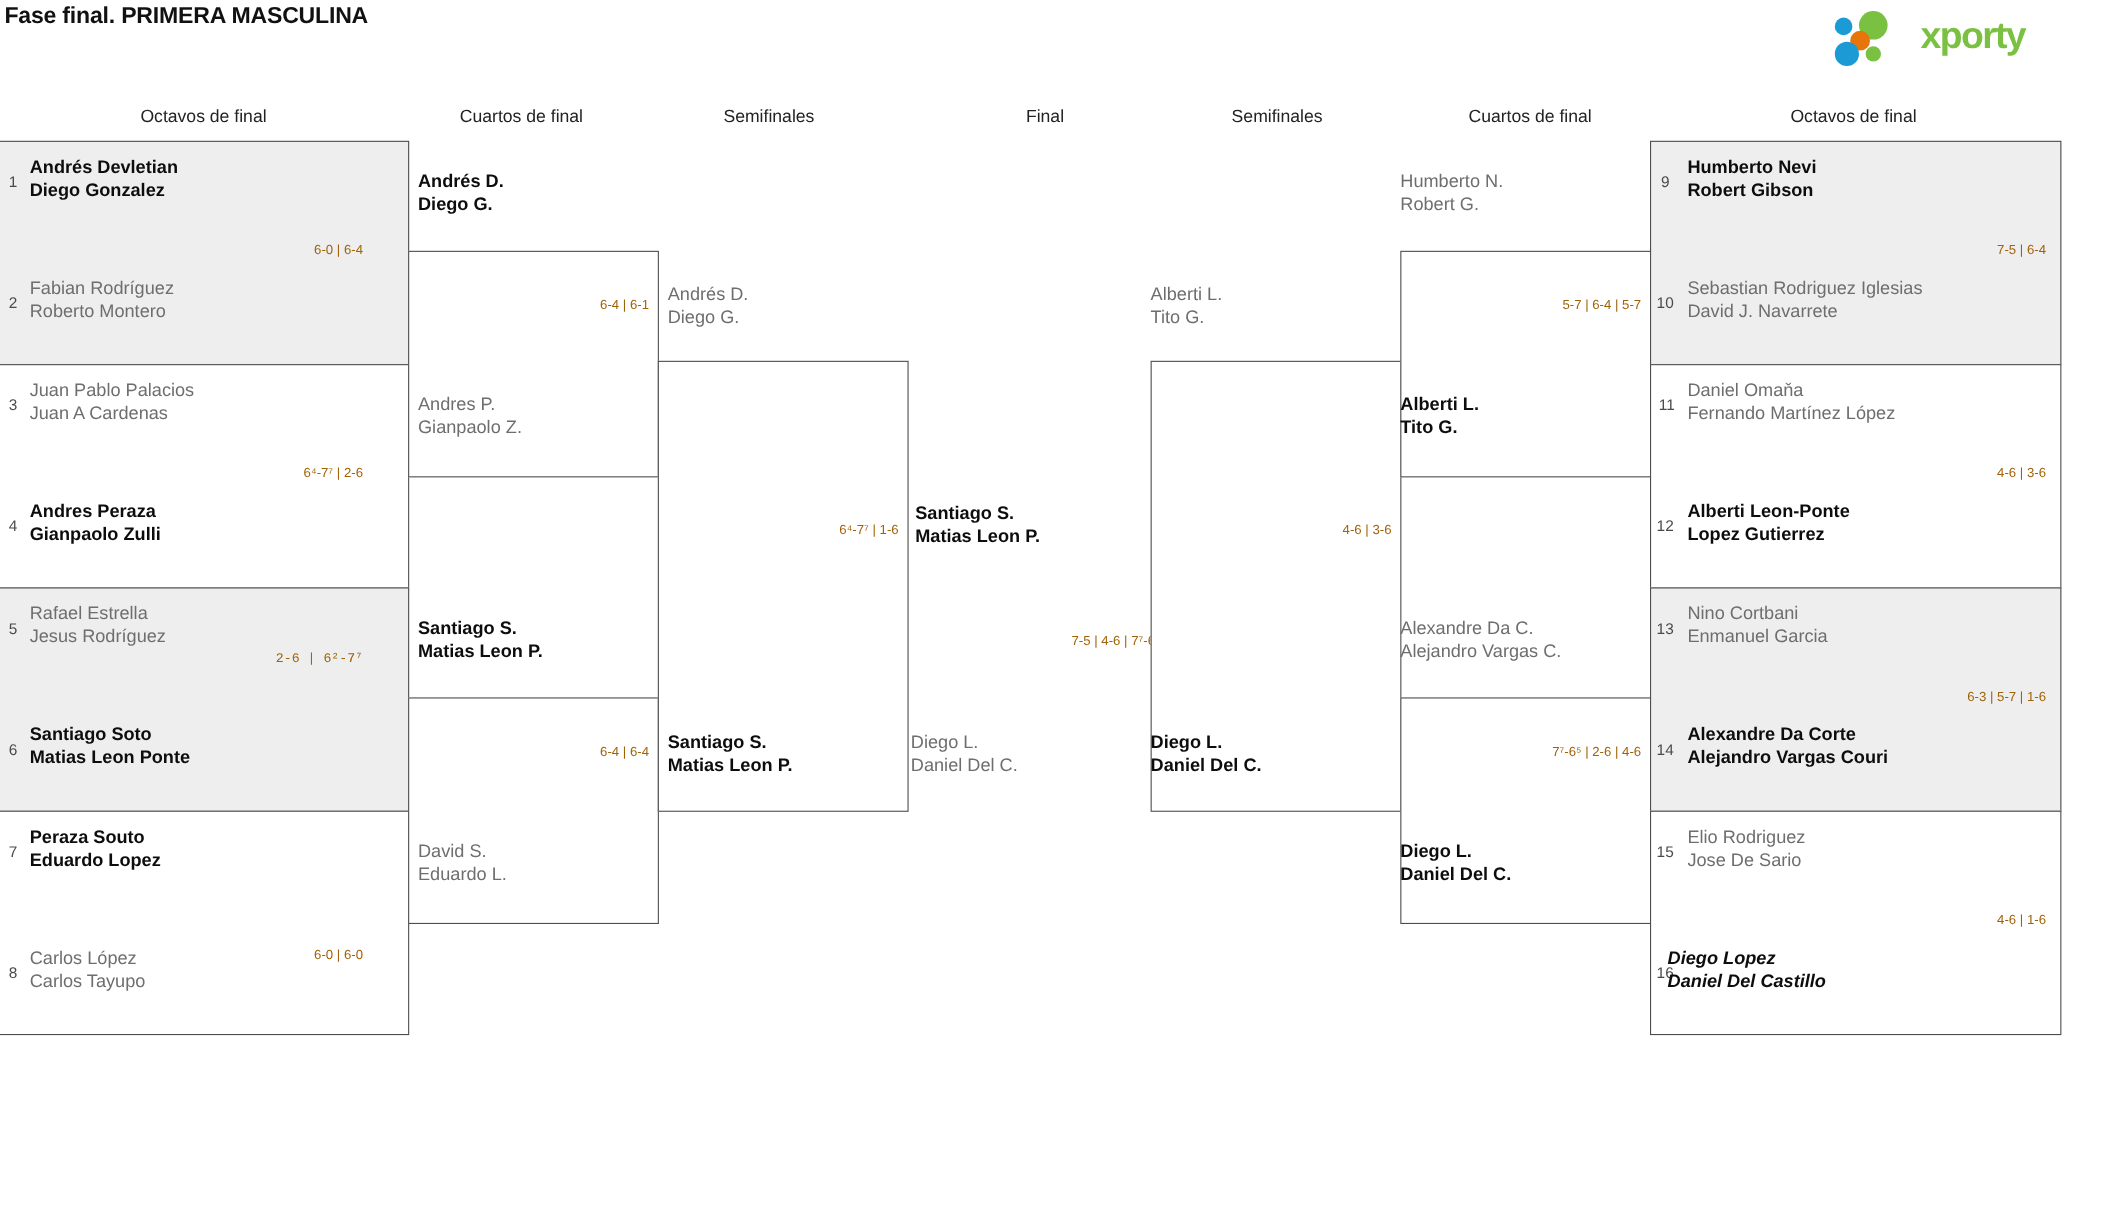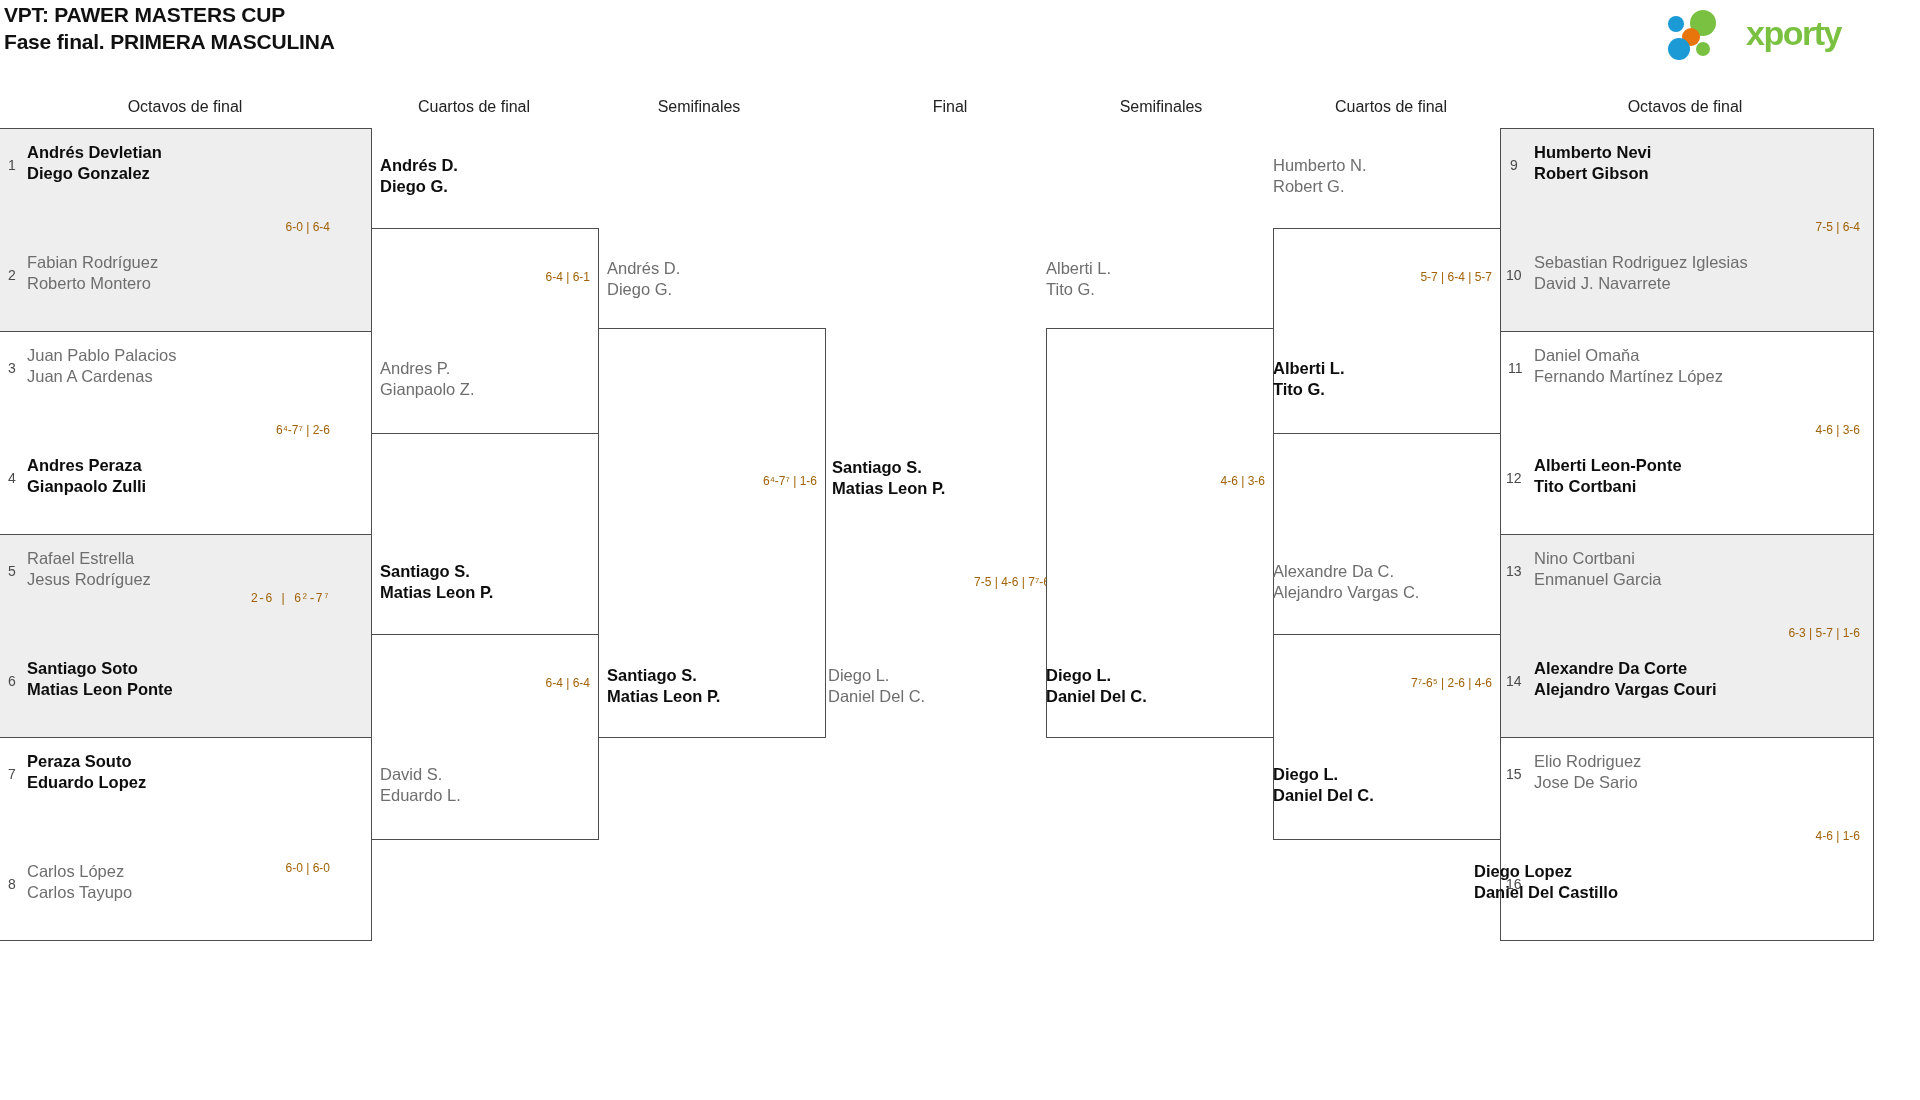--- a/index.html
+++ b/index.html
@@ -40,21 +40,20 @@
   .seed { position:absolute; font-size:14px; color:#4a4a4a; font-weight:normal; }
 
   .score { position:absolute; font-size:12px; color:#a16207; white-space:nowrap; text-align:right; }
 </style>
 </head>
 <body>
 
 <div id="stage">
 
   <div class="title-block">
-    <div class="title-line">VPT: PAWER MASTERS CUP</div>
     <div class="title-line">Fase final. PRIMERA MASCULINA</div>
   </div>
 
   <div class="logo">
     <div class="logo-dots">
       <div class="dot" style="left:0px;  top:6px;  width:16px; height:16px; background:#1b9ad6;"></div>
       <div class="dot" style="left:22px; top:0px;  width:26px; height:26px; background:#7ac142;"></div>
       <div class="dot" style="left:14px; top:18px; width:18px; height:18px; background:#e8740c;"></div>
       <div class="dot" style="left:0px;  top:28px; width:22px; height:22px; background:#1b9ad6;"></div>
       <div class="dot" style="left:28px; top:32px; width:14px; height:14px; background:#7ac142;"></div>
@@ -222,21 +221,21 @@
 
   <span class="seed" style="left:1508px; top:360px;">11</span>
   <div class="pl lose" style="left:1534px; top:345px;">
     <span class="n1">Daniel Omaňa</span>
     <span class="n2">Fernando Martínez López</span>
   </div>
   <div class="score" style="left:1560px; top:423px; width:300px;"><span>4-6 | 3-6</span></div>
   <span class="seed" style="left:1506px; top:470px;">12</span>
   <div class="pl win" style="left:1534px; top:455px;">
     <span class="n1">Alberti Leon-Ponte</span>
-    <span class="n2">Tito Cortbani</span>
+    <span class="n2">Lopez Gutierrez</span>
   </div>
 
   <span class="seed" style="left:1506px; top:563px;">13</span>
   <div class="pl lose" style="left:1534px; top:548px;">
     <span class="n1">Nino Cortbani</span>
     <span class="n2">Enmanuel Garcia</span>
   </div>
   <div class="score" style="left:1560px; top:626px; width:300px;"><span>6-3 | 5-7 | 1-6</span></div>
   <span class="seed" style="left:1506px; top:673px;">14</span>
   <div class="pl win" style="left:1534px; top:658px;">
@@ -244,18 +243,18 @@
     <span class="n2">Alejandro Vargas Couri</span>
   </div>
 
   <span class="seed" style="left:1506px; top:766px;">15</span>
   <div class="pl lose" style="left:1534px; top:751px;">
     <span class="n1">Elio Rodriguez</span>
     <span class="n2">Jose De Sario</span>
   </div>
   <div class="score" style="left:1560px; top:829px; width:300px;"><span>4-6 | 1-6</span></div>
   <span class="seed" style="left:1506px; top:876px;">16</span>
-  <div class="pl win" style="left:1474px; top:861px;">
+  <div class="pl win" style="left:1516px; top:861px;font-style:italic;">
     <span class="n1">Diego Lopez</span>
     <span class="n2">Daniel Del Castillo</span>
   </div>
 
 </div>
 
 </body></html>

